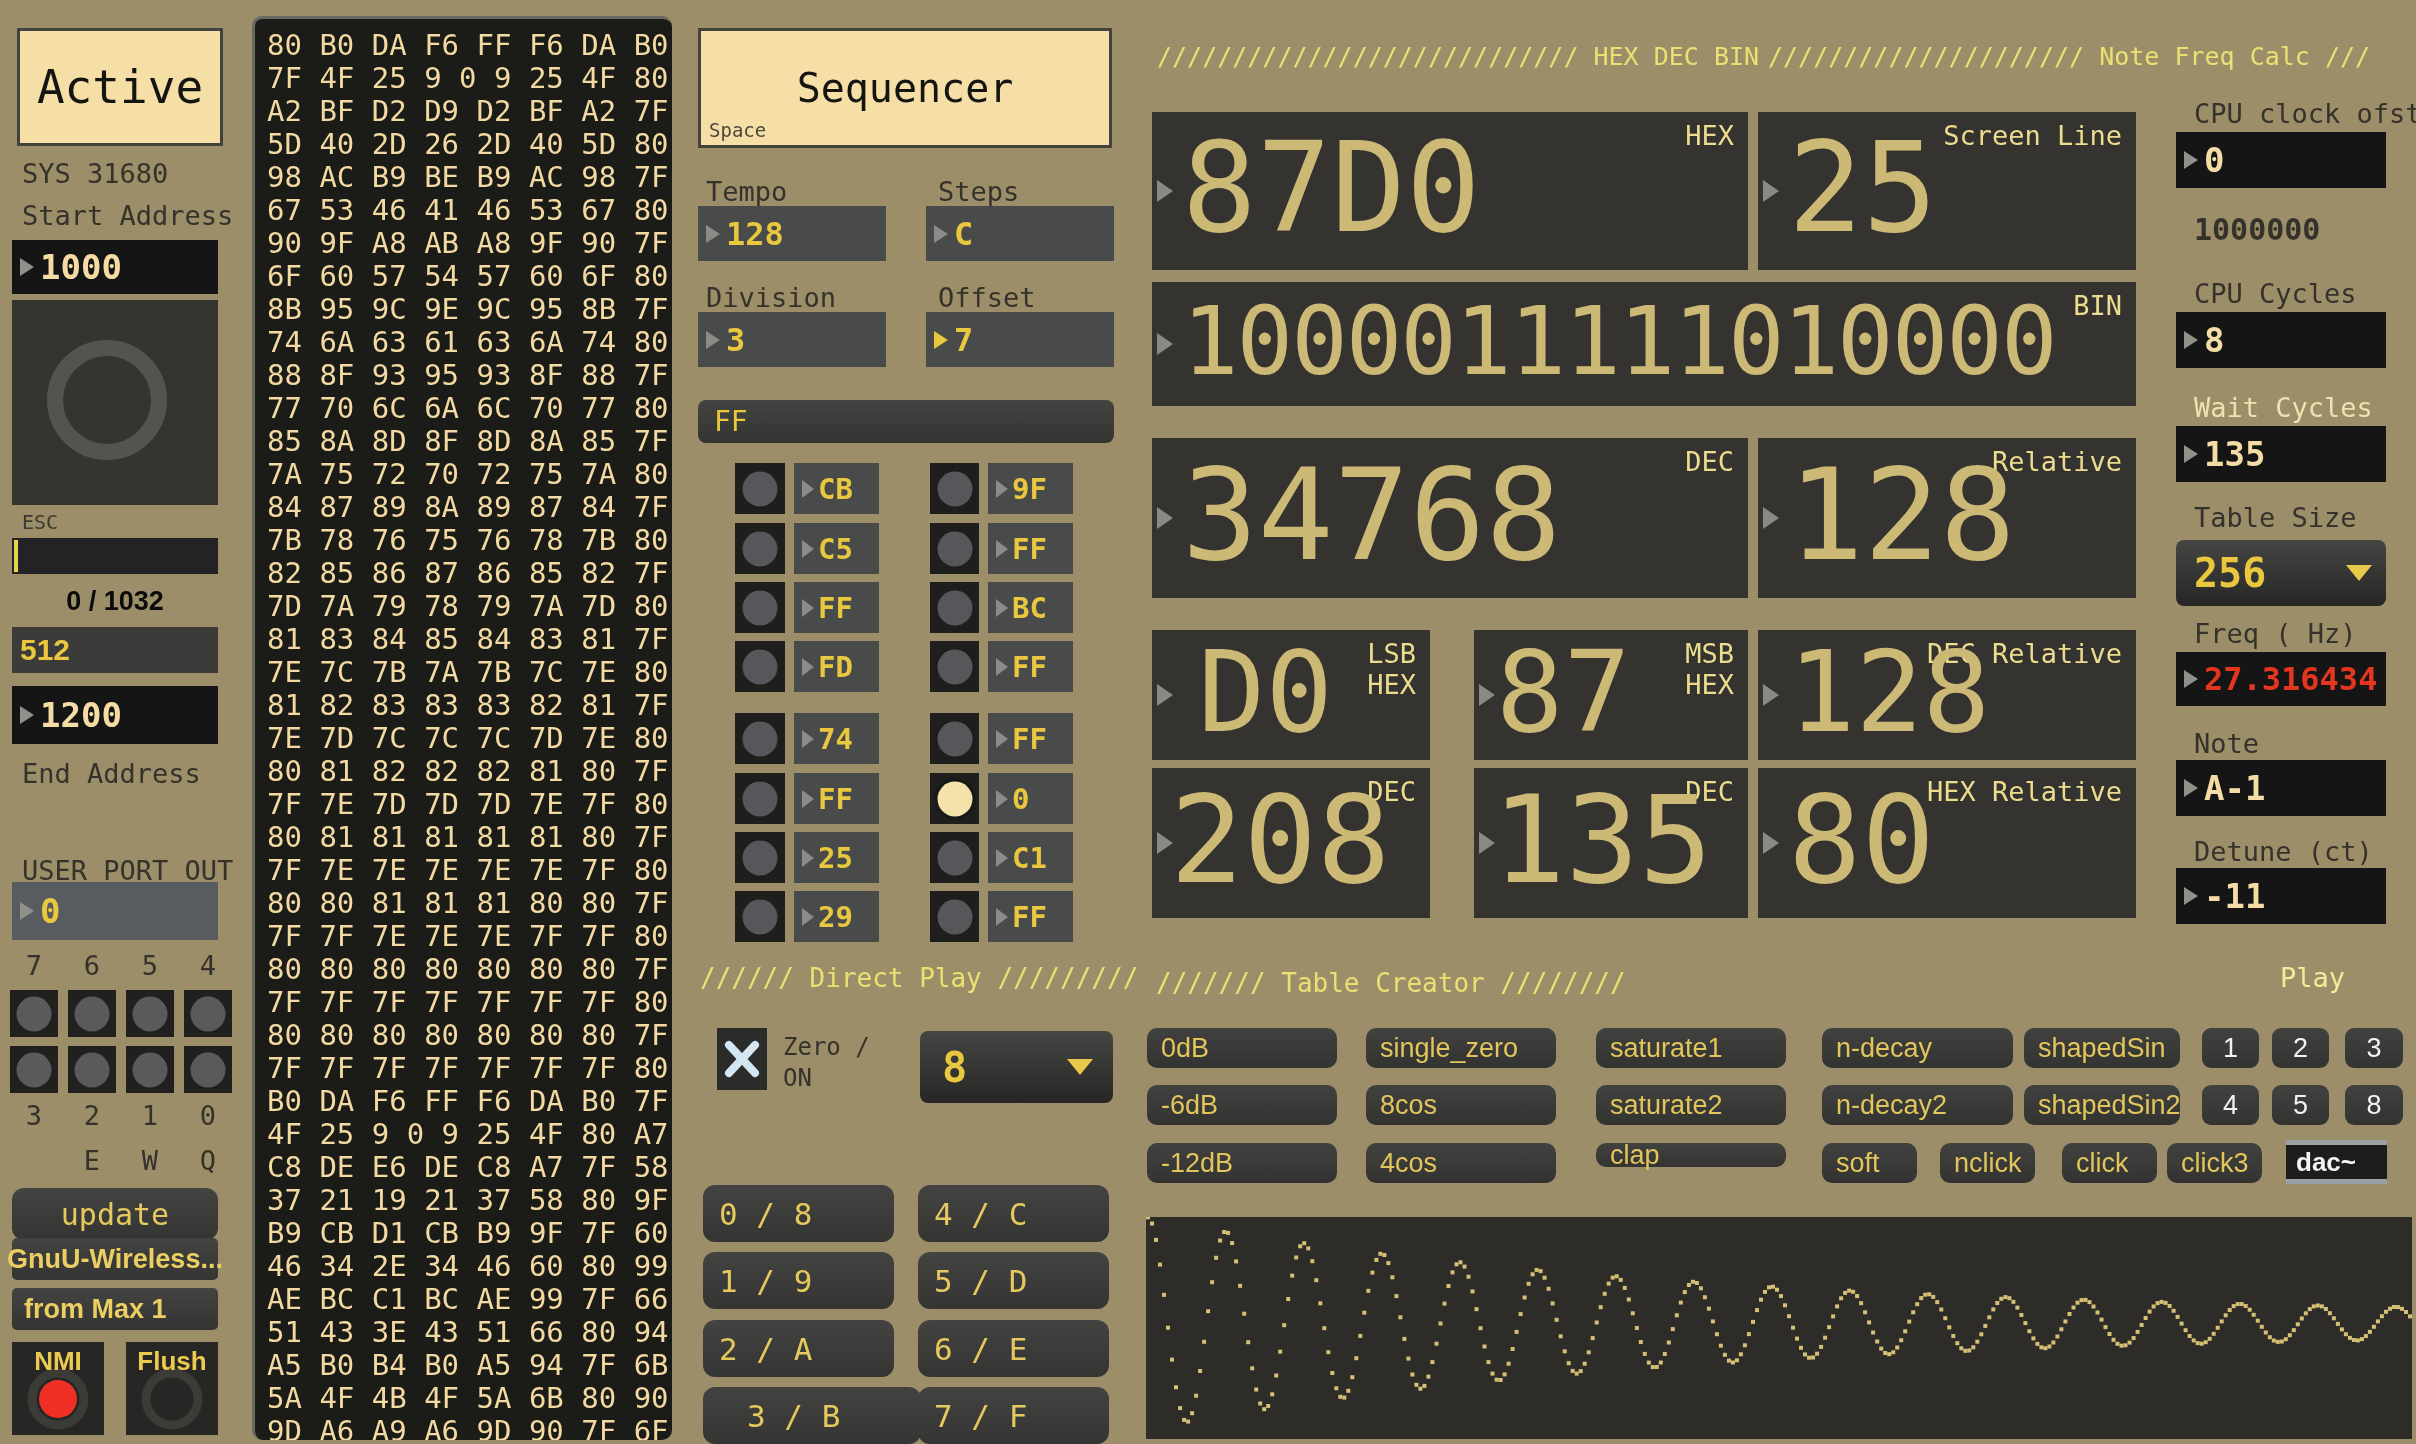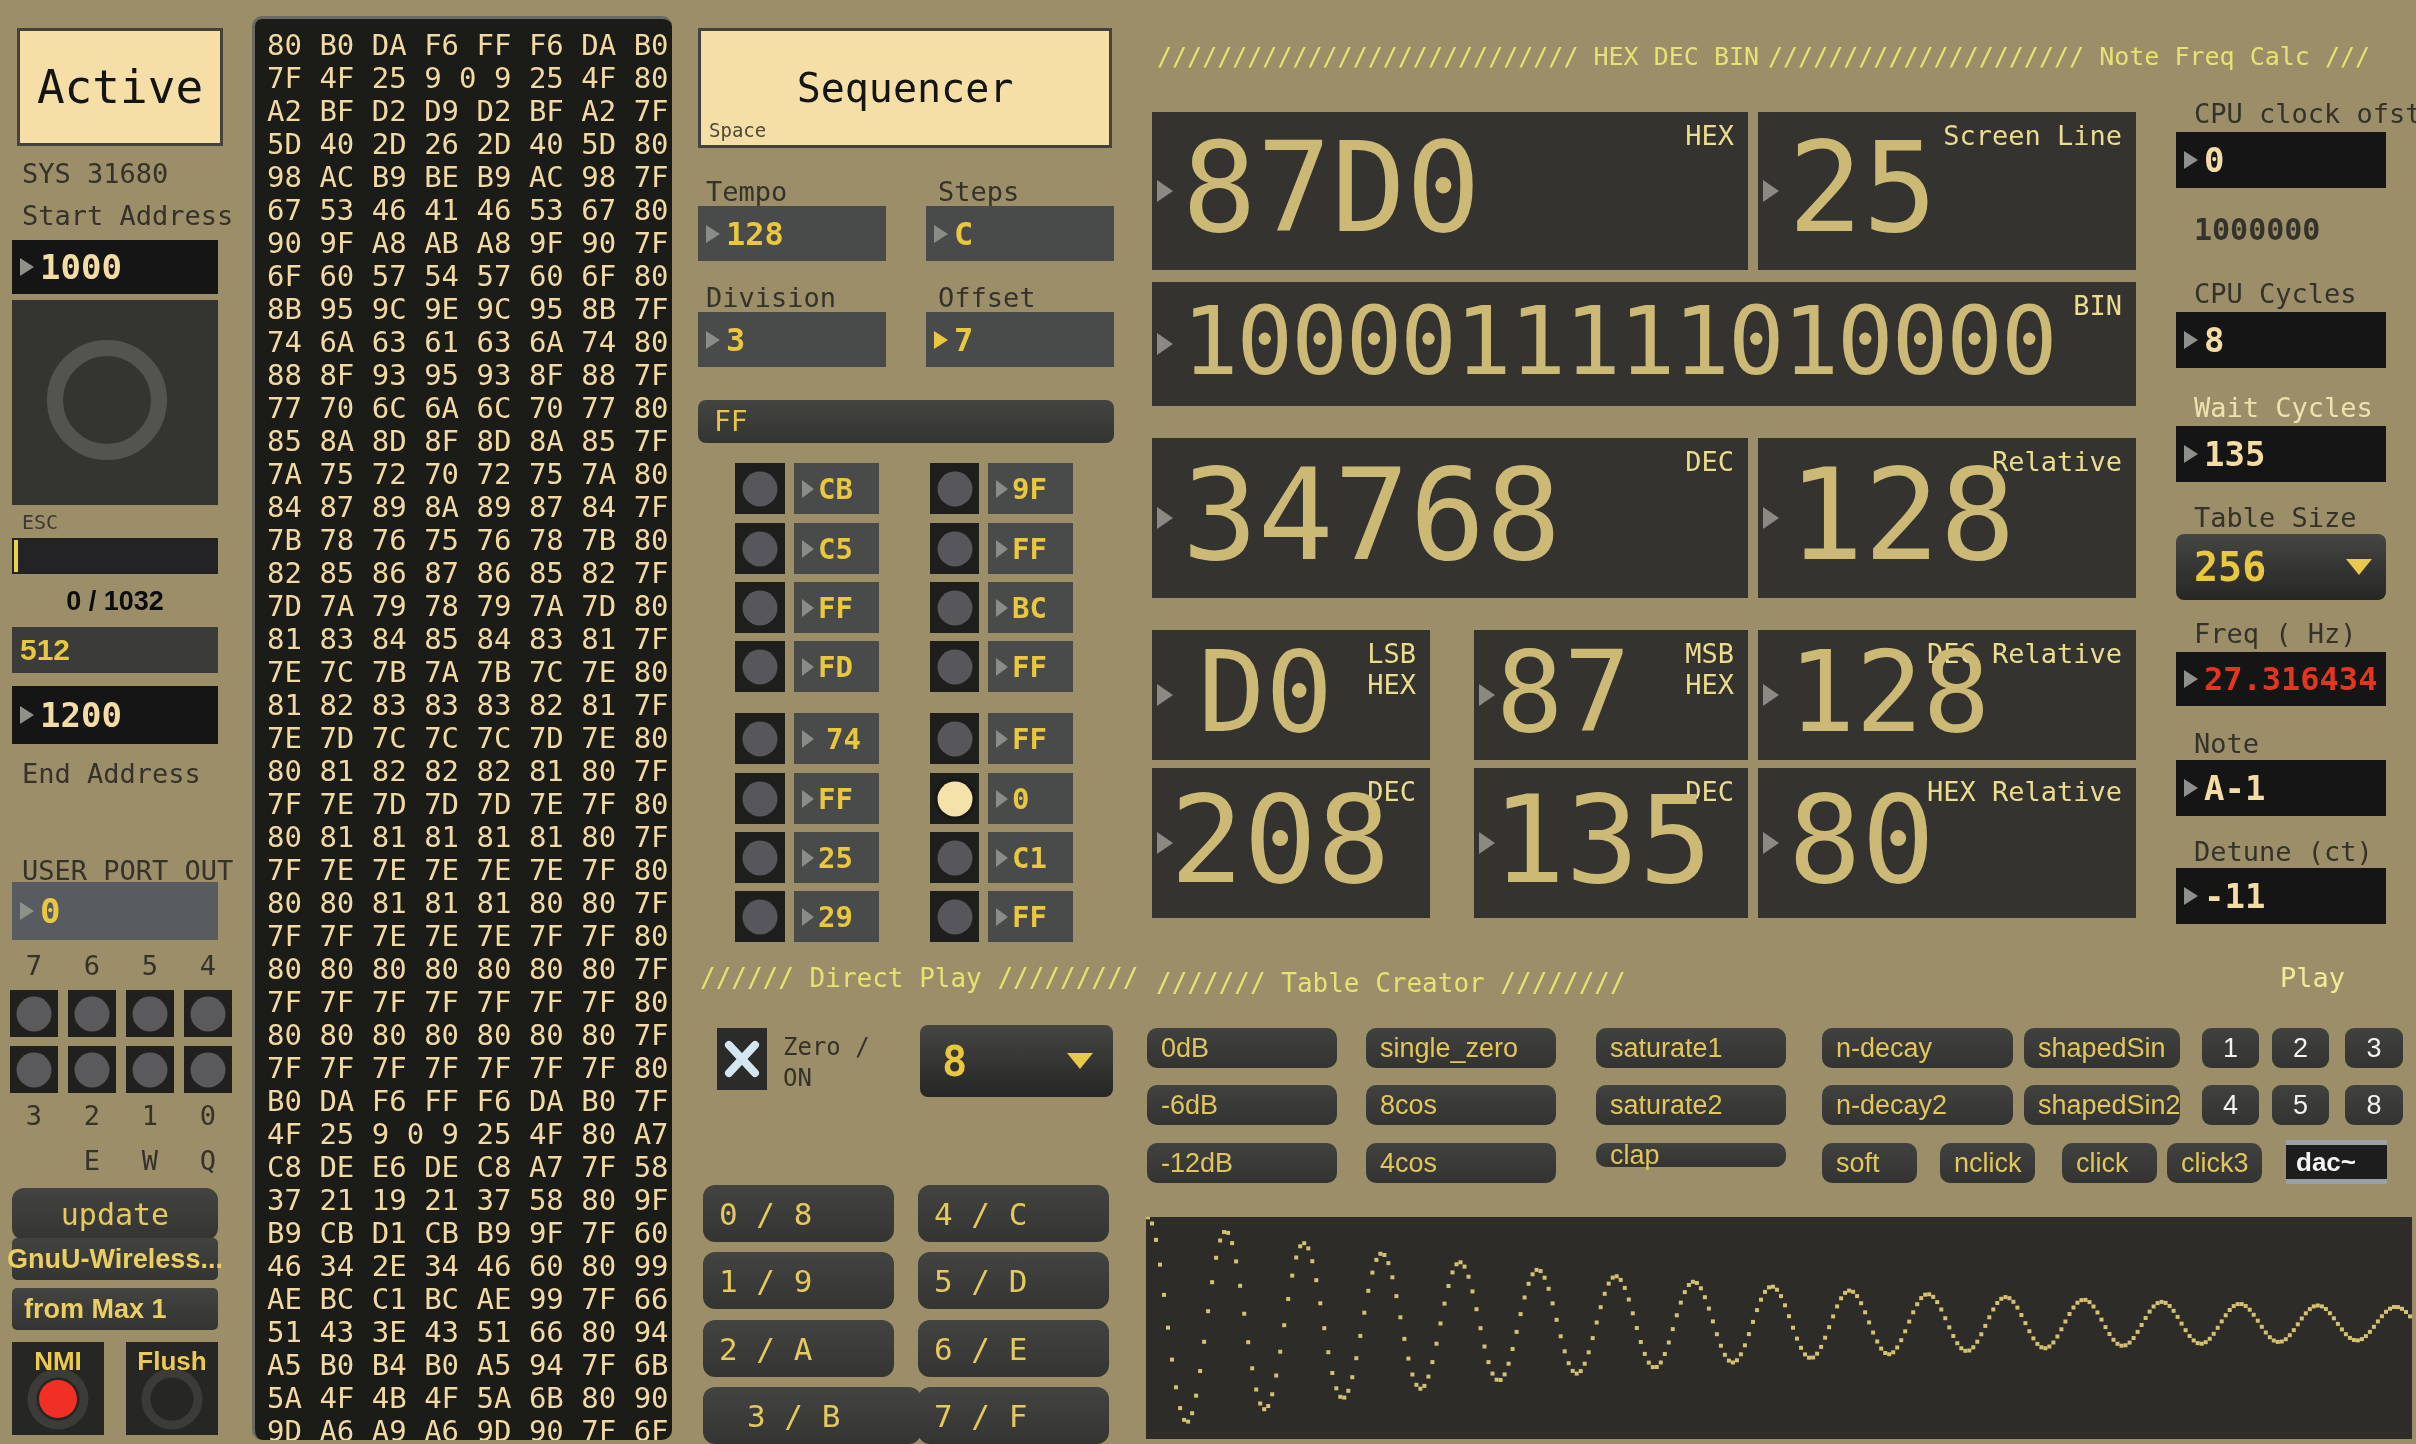--- a/index.html
+++ b/index.html
@@ -31,21 +31,21 @@
   
   .btn{background:linear-gradient(#434341,#343432);border-radius:12px;display:flex;align-items:center;
        color:#e5c95e;box-sizing:border-box;padding-left:16px;white-space:pre;}
   .btn.center{justify-content:center;padding-left:0;}
   .sans{font-family:"Liberation Sans",sans-serif;}
   .led{position:absolute;background:#1e1e1c;}
   .led i{position:absolute;left:50%;top:50%;transform:translate(-50%,-50%);width:35px;height:35px;
          border-radius:50%;background:#57575b;}
   .led.lit i{background:#f5e2ab;box-shadow:0 0 0 3px rgba(20,20,18,.55);}
   .dd{background:linear-gradient(#454543,#262624);border-radius:8px;display:flex;align-items:center;
-      box-sizing:border-box;color:#e9c73e;}
+      box-sizing:border-box;color:#e9c73e;margin-top:6px;}
   .dd .caret{width:0;height:0;border-top:16px solid #e9c94a;border-left:13px solid transparent;
              border-right:13px solid transparent;margin-left:auto;margin-right:20px;}
   .hxrow{color:#f3d9a2;font-size:29px;line-height:33px;white-space:pre;}
   .tcb{background:linear-gradient(#414140,#333331);border-radius:10px;display:flex;align-items:center;
        padding-left:14px;color:#e2c65c;font-size:27px;box-sizing:border-box;
        font-family:"Liberation Sans",sans-serif;white-space:pre;}
   .tcs{background:linear-gradient(#414140,#333331);border-radius:9px;display:flex;align-items:center;
        justify-content:center;color:#f2f2f2;font-size:27px;font-family:"Liberation Sans",sans-serif;}
   .bit{position:absolute;width:48px;height:47px;background:#20201e;}
   .bit i{position:absolute;left:50%;top:50%;transform:translate(-50%,-50%);width:35px;height:35px;
@@ -270,21 +270,21 @@
   <div class="abs nb gray yv" style="left:794px;top:582px;width:85px;height:51px;">
       <span class="tri" style="border-left-width:12px;border-left-color:#8b8b87"></span>
       <span class="v" style="font-size:29px;margin-left:4px;">FF</span>
     </div>
   <div class="abs nb gray yv" style="left:794px;top:641px;width:85px;height:51px;">
       <span class="tri" style="border-left-width:12px;border-left-color:#8b8b87"></span>
       <span class="v" style="font-size:29px;margin-left:4px;">FD</span>
     </div>
   <div class="abs nb gray yv" style="left:794px;top:713px;width:85px;height:51px;">
       <span class="tri" style="border-left-width:12px;border-left-color:#8b8b87"></span>
-      <span class="v" style="font-size:29px;margin-left:12px;text-align:center;">74</span>
+      <span class="v" style="font-size:29px;margin-left:4px;text-align:center;">74</span>
     </div>
   <div class="abs nb gray yv" style="left:794px;top:773px;width:85px;height:51px;">
       <span class="tri" style="border-left-width:12px;border-left-color:#8b8b87"></span>
       <span class="v" style="font-size:29px;margin-left:4px;">FF</span>
     </div>
   <div class="abs nb gray yv" style="left:794px;top:832px;width:85px;height:51px;">
       <span class="tri" style="border-left-width:12px;border-left-color:#8b8b87"></span>
       <span class="v" style="font-size:29px;margin-left:4px;">25</span>
     </div>
   <div class="abs nb gray yv" style="left:794px;top:891px;width:85px;height:51px;">

